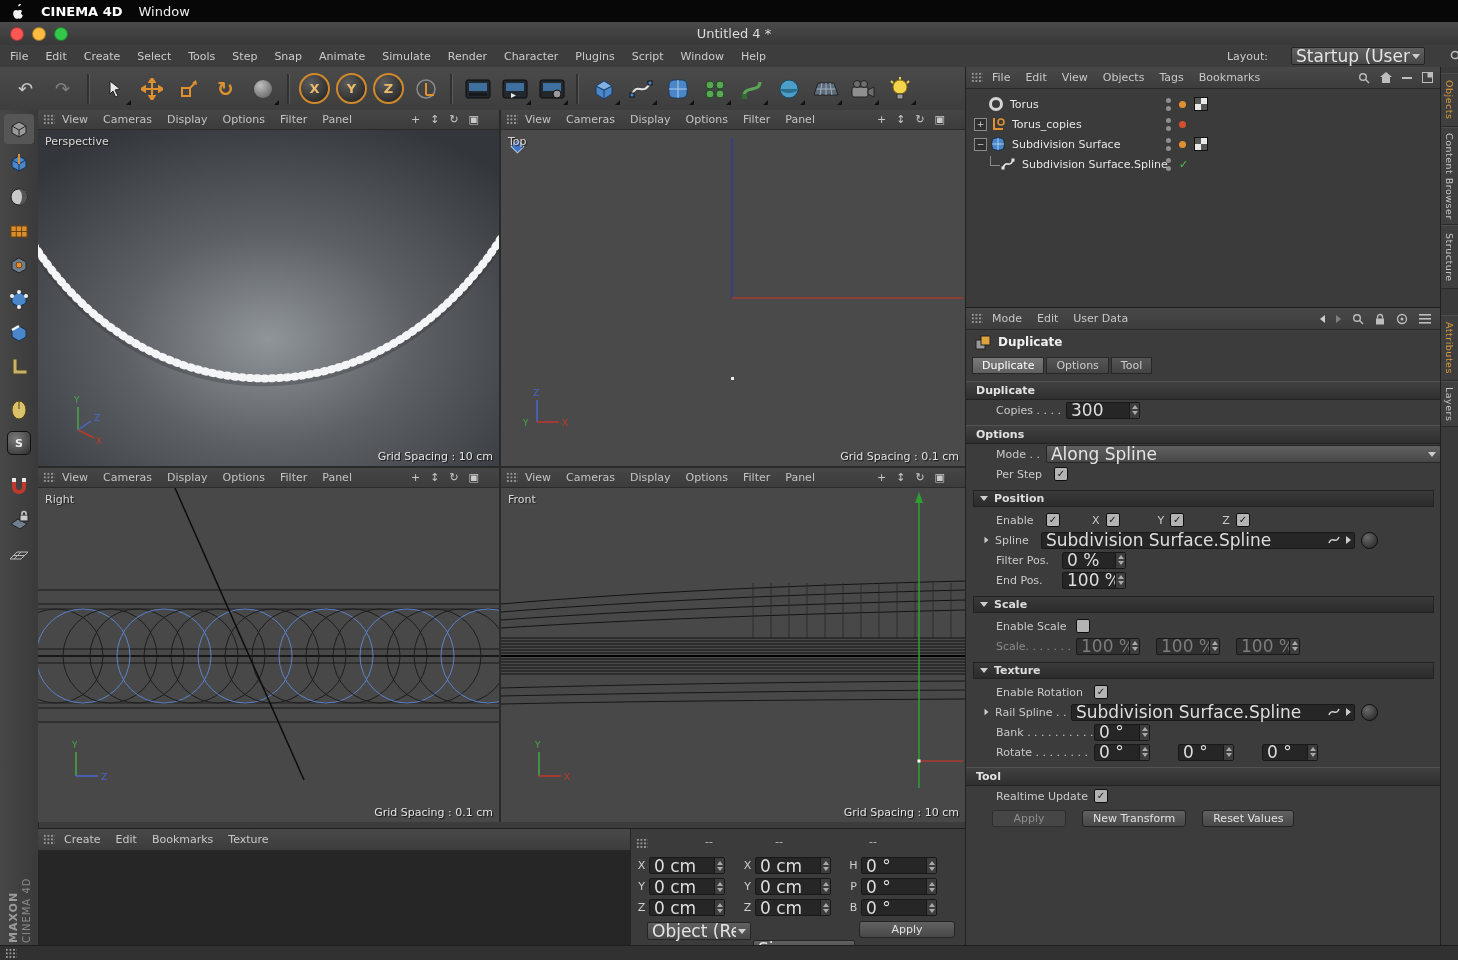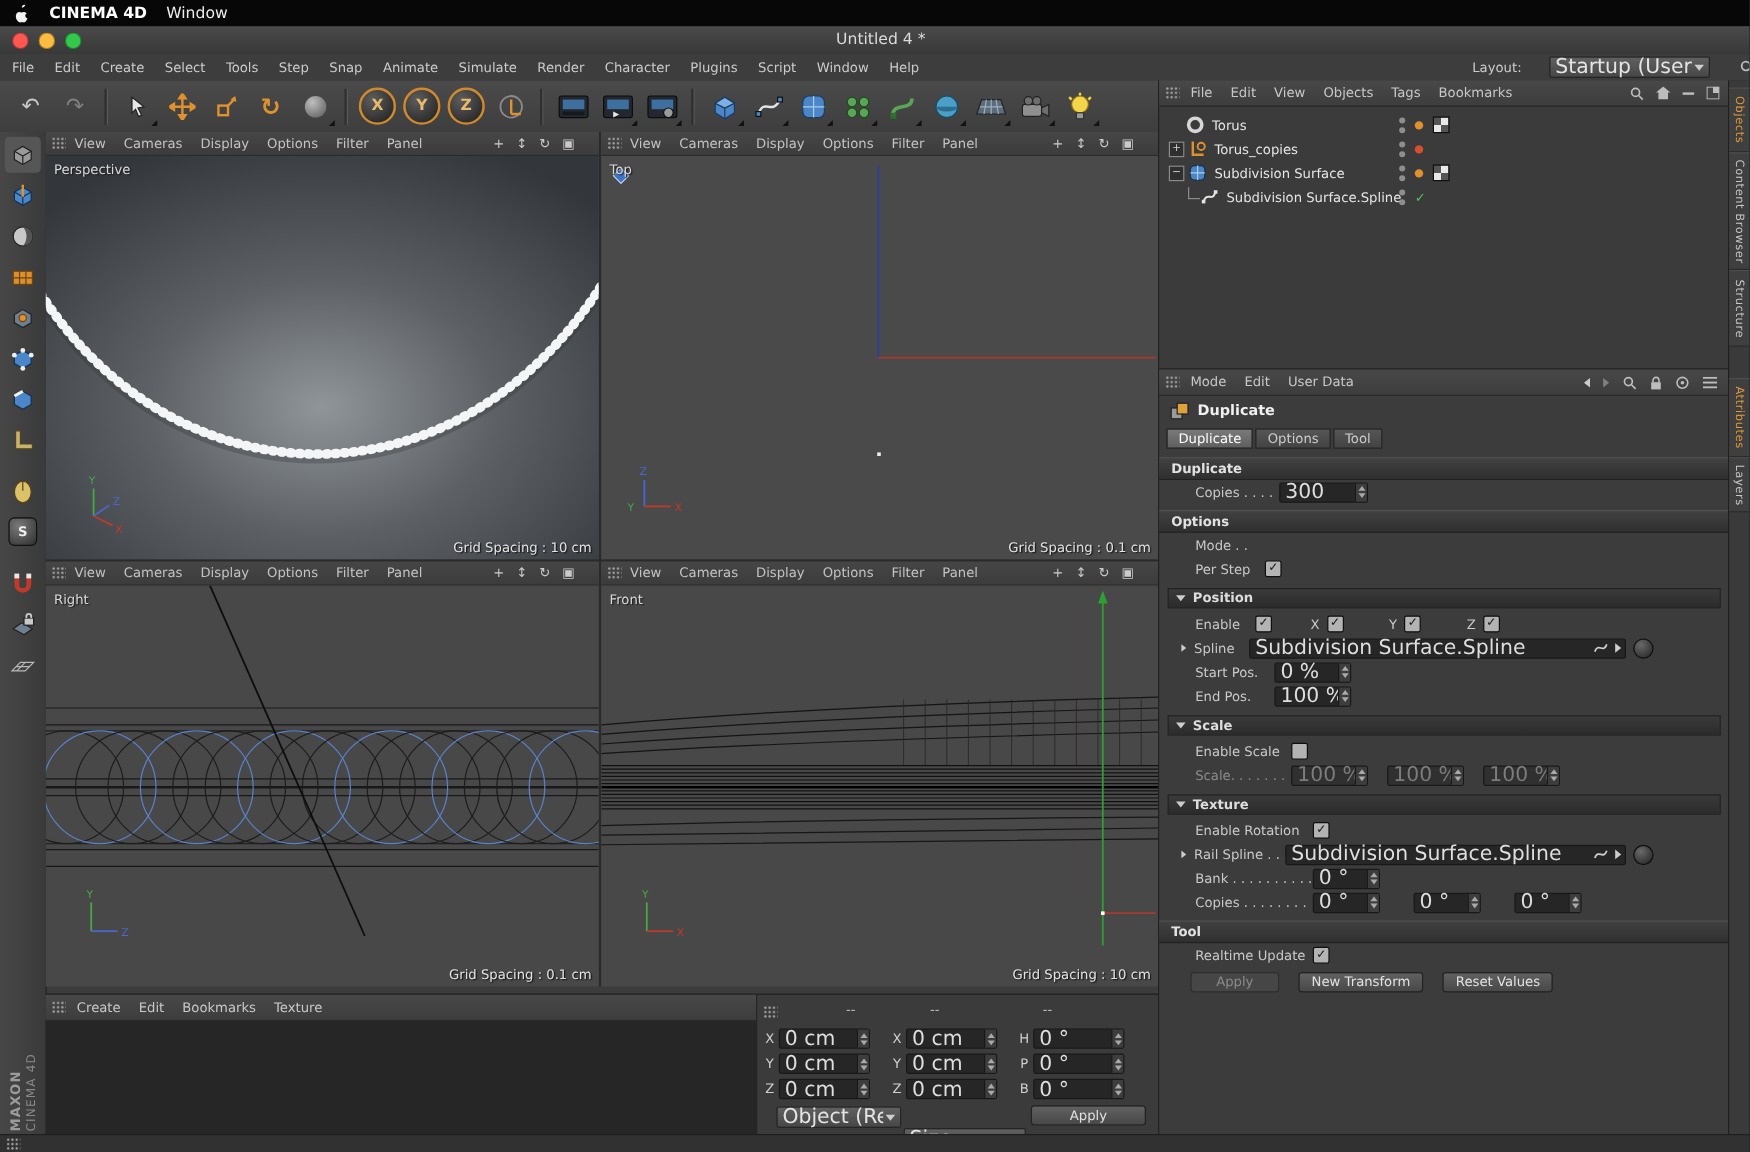--- a/index.html
+++ b/index.html
@@ -864,20 +864,24 @@
           <i class="st">
             <i class="stu"></i>
             <i class="std"></i>
           </i>
         </span>
     </div>
 
     <div class="secbar">Options</div>
     <div class="arow">
       <span class="albl" style="width:44px">Mode . .</span>
+      <span class="ddl" style="width:380px">
+          <span class="fv">Along Spline</span>
+          <i class="dda"></i>
+        </span>
     </div>
     <div class="arow">
       <span class="albl" style="width:52px">Per Step</span>
       <span class="cb">✓</span>
     </div>
 
     <div class="subbar">
         <i class="tri-d"></i>
         <span>Position</span>
       </div>
@@ -897,21 +901,21 @@
       <span class="fld" style="width:312px">
         <span class="fv">Subdivision Surface.Spline</span>
         <svg width="16" height="12" style="flex:none;margin-right:2px">
             <path d="M1,9 C4,1 8,11 11,3" fill="none" stroke="#cfcfcf" stroke-width="1.5"></path>
           </svg>
         <i class="tri-r" style="margin-right:3px"></i>
       </span>
       <span class="roundbtn"></span>
     </div>
     <div class="arow">
-      <span class="albl" style="width:60px">Start Pos.</span>
+      <span class="albl" style="width:60px">Filter Pos.</span>
       <span class="fld" style="width:62px">
           <span class="fv">0 %</span>
           <i class="st">
             <i class="stu"></i>
             <i class="std"></i>
           </i>
         </span>
     </div>
     <div class="arow">
       <span class="albl" style="width:60px">End Pos.</span>
@@ -981,21 +985,21 @@
       <span class="albl" style="width:92px">Bank . . . . . . . . . .</span>
       <span class="fld" style="width:54px">
           <span class="fv">0 °</span>
           <i class="st">
             <i class="stu"></i>
             <i class="std"></i>
           </i>
         </span>
     </div>
     <div class="arow">
-      <span class="albl" style="width:92px">Copies . . . . . . . .</span>
+      <span class="albl" style="width:92px">Rotate . . . . . . . .</span>
       <span class="fld" style="width:54px">
           <span class="fv">0 °</span>
           <i class="st">
             <i class="stu"></i>
             <i class="std"></i>
           </i>
         </span>
       <span class="fld" style="width:54px;margin-left:22px">
           <span class="fv">0 °</span>
           <i class="st">

